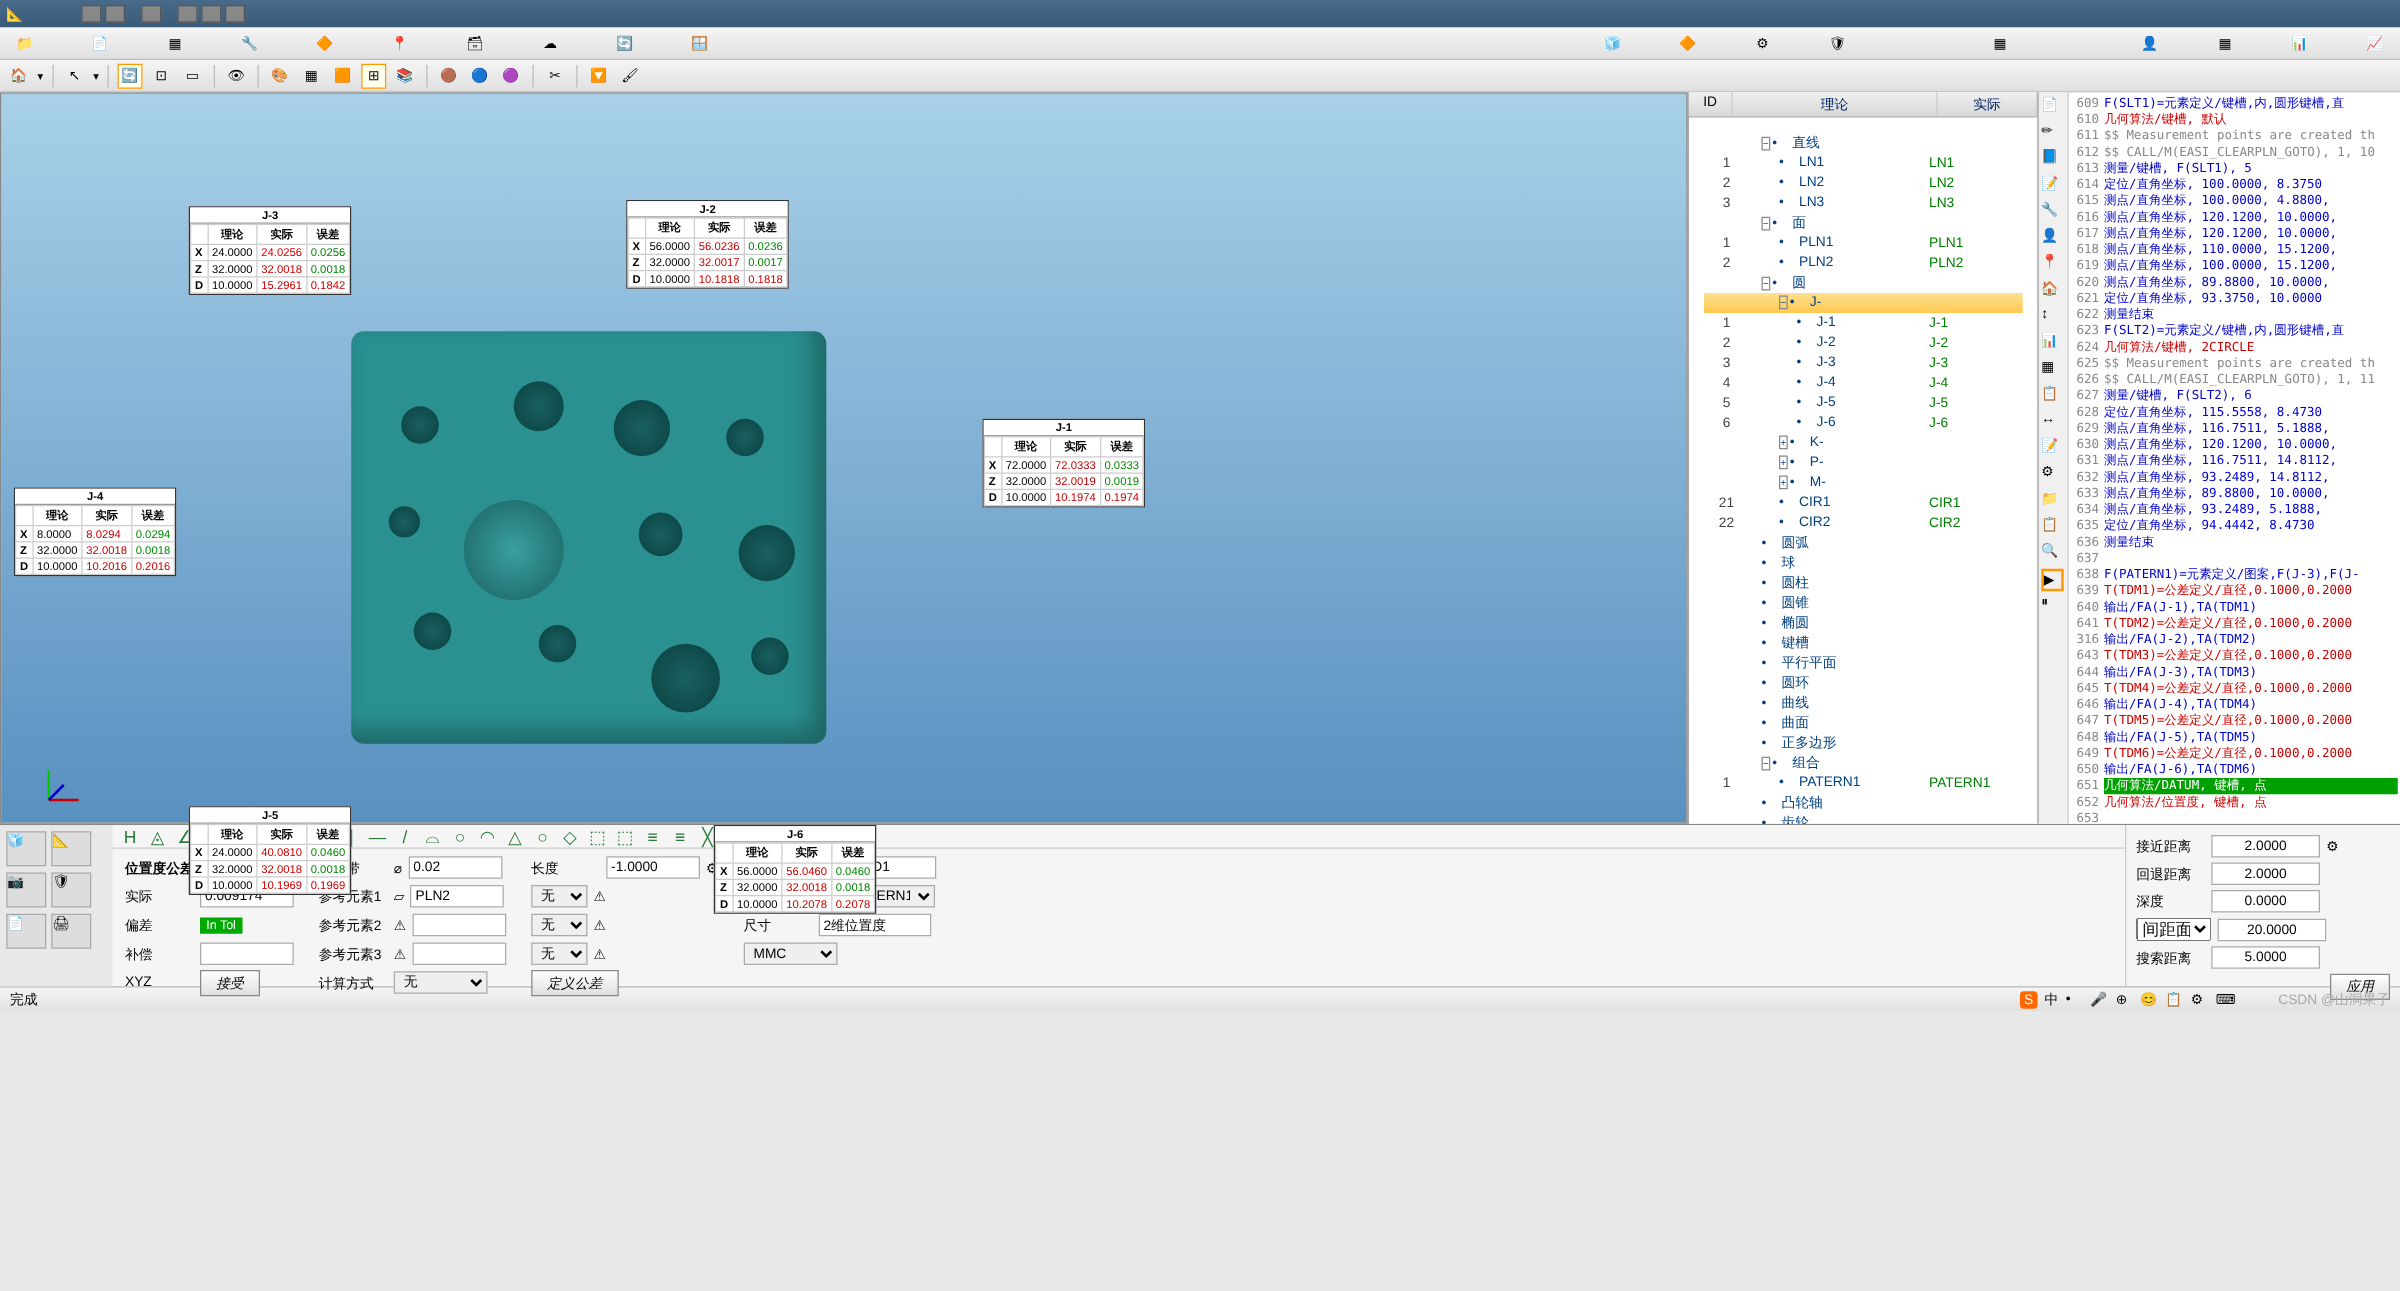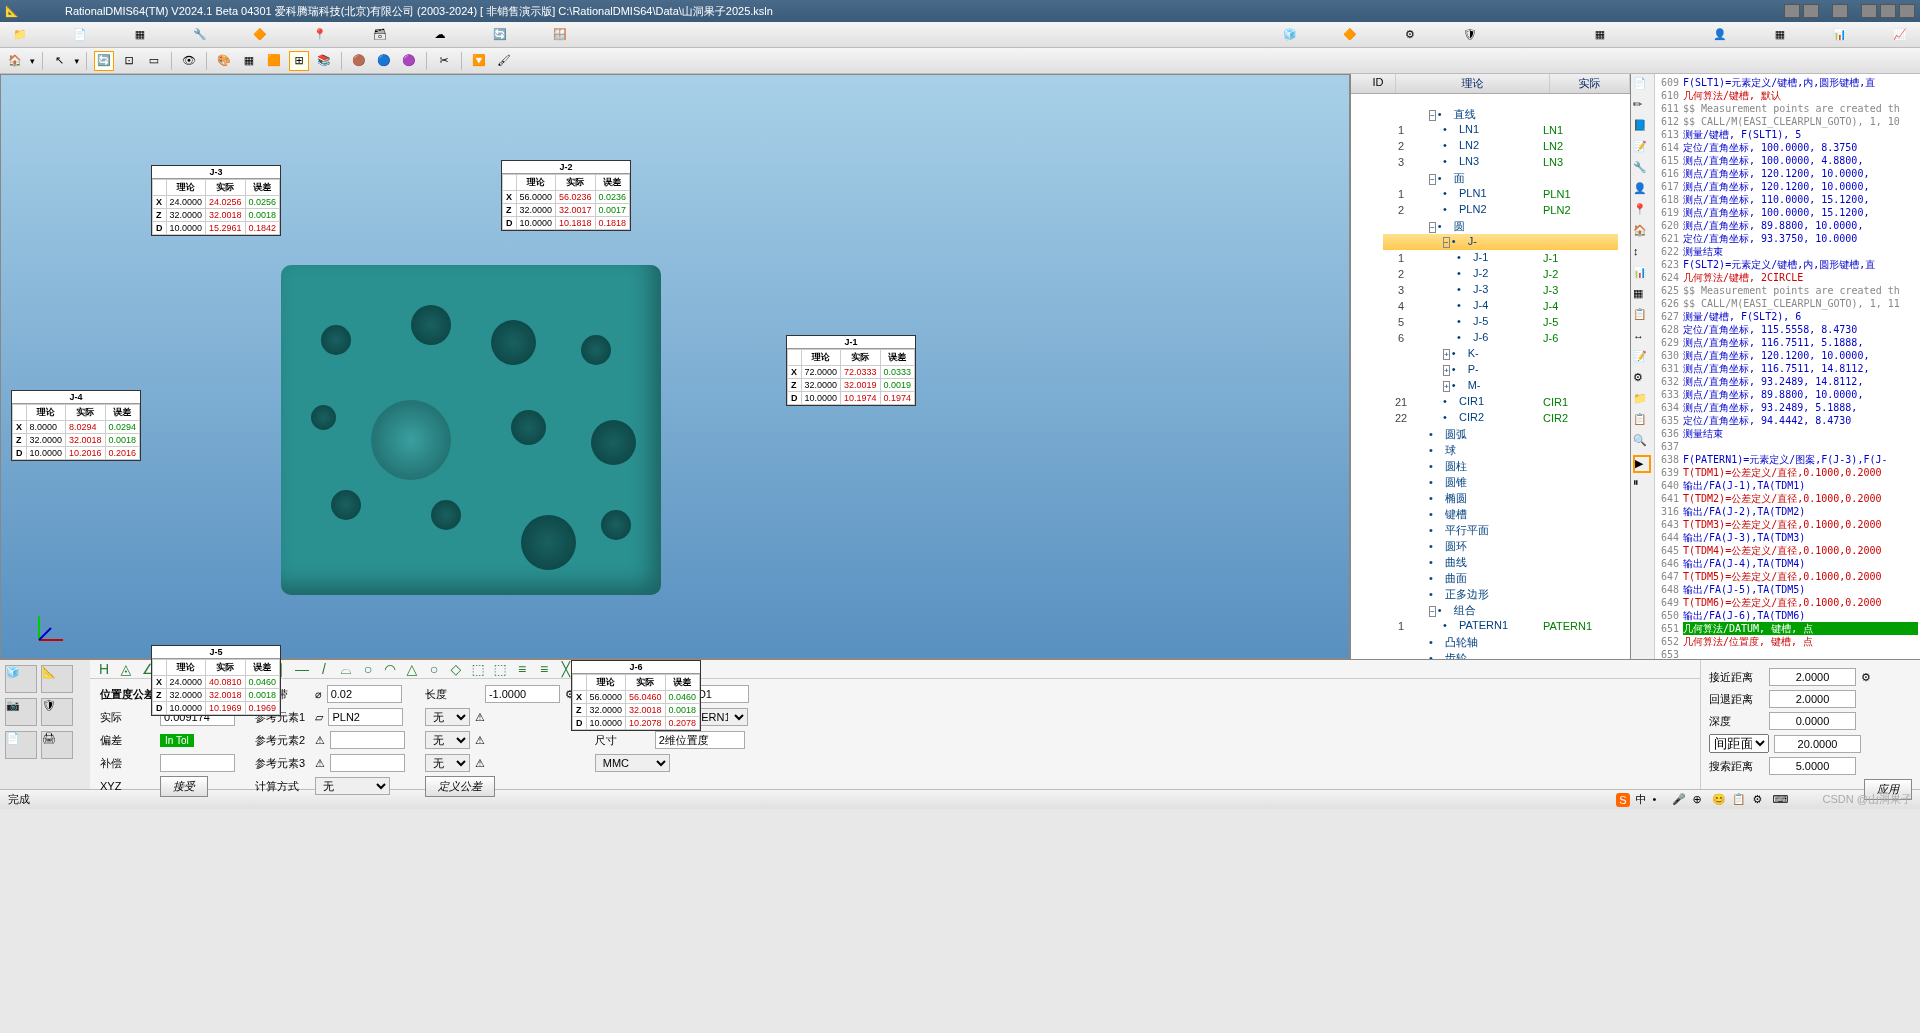--- a/index.html
+++ b/index.html
@@ -21,24 +21,24 @@
 .callout .hdr { background: #fff; text-align: center; border-bottom: 1px solid #999; font-weight: bold; padding: 1px; }
 .callout table { border-collapse: collapse; }
 .callout th, .callout td { padding: 1px 3px; border: 1px solid #ccc; font-size: 9px; }
 .callout .red { color: #c00; }
 .callout .green { color: #080; }
 .model { position: absolute; left: 280px; top: 190px; width: 380px; height: 330px; background: #2a9090; border-radius: 10px; box-shadow: inset -10px -10px 20px rgba(0,0,0,0.3); }
 .hole { position: absolute; border-radius: 50%; background: radial-gradient(#1a6060,#0a4040); }
 .side-panel { width: 280px; background: #fff; border-left: 1px solid #888; display: flex; flex-direction: column; }
 .sp-hdr { height: 20px; background: linear-gradient(#f0f0f0,#d8d8d8); display: flex; border-bottom: 1px solid #aaa; font-size: 11px; }
 .sp-hdr div { padding: 2px 5px; border-right: 1px solid #ccc; }
-.sp-id { width: 35px; text-align: center; margin-left: 10px; }
+.sp-id { width: 35px; text-align: center; }
 .sp-theory { flex: 1; text-align: center; color: #026; }
 .sp-actual { width: 80px; text-align: center; color: #026; }
-.tree { flex: 1; overflow: auto; padding: 12px; margin-left: 20px; }
+.tree { flex: 1; overflow: auto; padding: 12px; }
 .tree-row { display: flex; align-items: center; height: 16px; padding-left: 4px; }
 .tree-row.selected { background: linear-gradient(#ffe090,#ffc850); }
 .tree-id { width: 28px; text-align: center; color: #444; }
 .tree-label { flex: 1; color: #004080; }
 .tree-actual { width: 75px; color: #008000; }
 .tree-icon { width: 14px; height: 14px; margin-right: 2px; display: inline-block; }
 .code-panel { width: 290px; background: #fff; border-left: 1px solid #888; display: flex; }
 .code-icons { width: 24px; background: #f0f0f0; border-right: 1px solid #ccc; display: flex; flex-direction: column; gap: 3px; padding: 3px 2px; }
 .code-icons .ci { width: 18px; height: 18px; }
 .code-text { flex: 1; overflow: auto; font-family: Consolas, monospace; font-size: 10px; line-height: 13px; padding: 2px; white-space: nowrap; }
@@ -72,21 +72,20 @@
 .si { width: 14px; height: 14px; }
 .btn-std { padding: 2px 12px; background: linear-gradient(#fff,#e0e0e0); border: 1px solid #888; font-size: 11px; font-style: italic; }
 </style>
 </head>
 <body>
 
 <div class="titlebar">
   <div class="icons">
     <span>📐</span>
   </div>
-  <div class="title">RationalDMIS64(TM) V2024.1 Beta 04301   爱科腾瑞科技(北京)有限公司 (2003-2024) [ 非销售演示版]   C:\RationalDMIS64\Data\山洞果子2025.ksln</div>
   <div class="rbtns">
     <div class="btn"></div>
     <div class="btn"></div>
     <div class="btn" style="margin-left:10px"></div>
     <div class="btn" style="margin-left:10px"></div>
     <div class="btn"></div>
     <div class="btn"></div>
   </div>
 </div>
 

